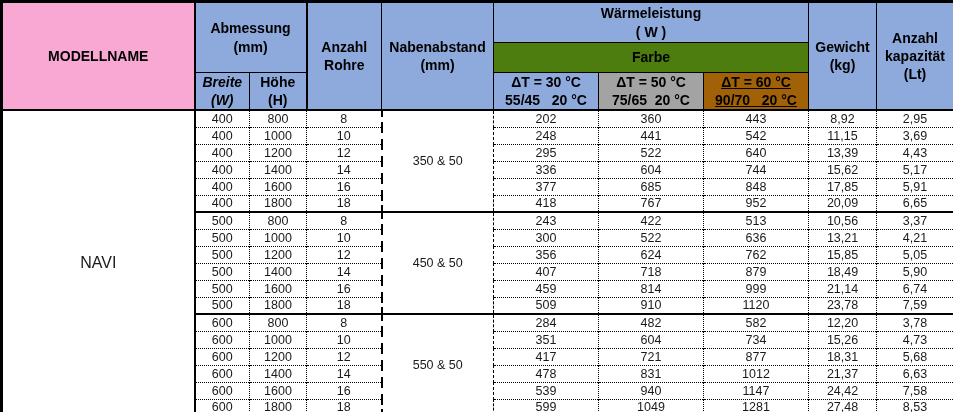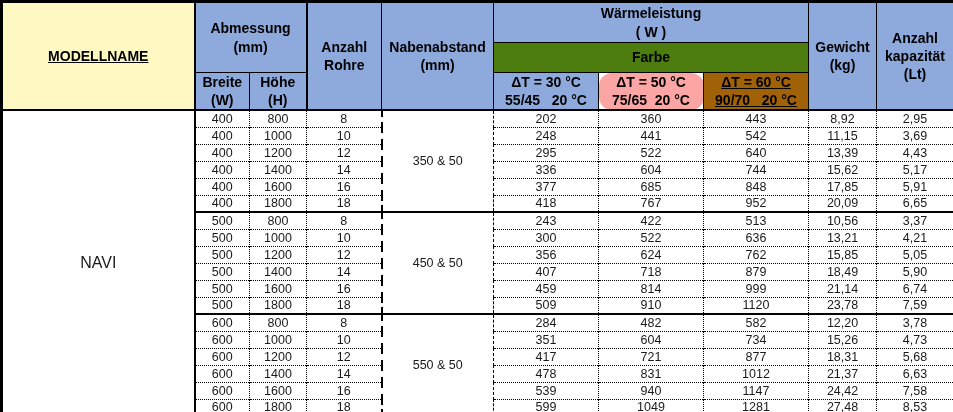--- a/index.html
+++ b/index.html
@@ -69,36 +69,36 @@
       <col style="width:75px">
       <col style="width:112px">
       <col style="width:105px">
       <col style="width:105px">
       <col style="width:105px">
       <col style="width:68px">
       <col style="width:78px">
     </colgroup>
     <thead>
       <tr class="hr1">
-        <th rowspan="3" style="background: #fef9c3; text-decoration: underline;"><span>MODELLNAME</span></th>
+        <th rowspan="3" style="background: #f9a8d4;"><span>MODELLNAME</span></th>
         <th colspan="2" rowspan="2" class="b-thick-l" style="background: rgb(142, 169, 219);"><span>Abmessung</span><br><span>(mm)</span></th>
         <th rowspan="3" class="b-thick-l" style="background: rgb(142, 169, 219);"><span>Anzahl</span><br><span>Rohre</span></th>
         <th rowspan="3" style="background: rgb(142, 169, 219);"><span>Nabenabstand</span><br><span>(mm)</span></th>
         <th colspan="3" style="background: rgb(142, 169, 219);"><span>Wärmeleistung</span><br><span>( W )</span></th>
         <th rowspan="3" style="background: rgb(142, 169, 219);"><span>Gewicht</span><br><span>(kg)</span></th>
         <th rowspan="3" style="background: rgb(142, 169, 219);"><span>Anzahl</span><br><span>kapazität</span><br><span>(Lt)</span></th>
       </tr>
       <tr class="hr2">
         <th colspan="3" style="background: #4d7c0f;"><span>Farbe</span></th>
       </tr>
       <tr class="hr3">
-        <th class="b-thick-l" style="background: rgb(142, 169, 219);"><span>Breite</span><br><span>(W)</span></th>
+        <th class="b-thick-l" style="background: rgb(142, 169, 219); font-style: italic;"><span>Breite</span><br><span>(W)</span></th>
         <th style="background: rgb(142, 169, 219); margin-top: 12px;"><span>Höhe</span><br><span>(H)</span></th>
         <th style="background: rgb(142, 169, 219); margin-top: 48px;"><span>ΔT = 30 °C</span><br><span>55/45   20 °C</span></th>
-        <th style="background: #fca5a5; border-radius: 13px;"><span>ΔT = 50 °C</span><br><span>75/65  20 °C</span></th>
+        <th style="background: #a3a3a3;"><span>ΔT = 50 °C</span><br><span>75/65  20 °C</span></th>
         <th style="background: #a16207; text-decoration: underline;"><span>ΔT = 60 °C</span><br><span>90/70   20 °C</span></th>
       </tr>
     </thead>
     <tbody>
         <tr class="grp">
           <td class="c-model" rowspan="18">NAVI</td>
           <td class="c-breite">400</td>
           <td class="c-hoehe">800</td>
           <td class="c-rohre">8</td>
           <td class="c-naben" rowspan="6">350 &amp; 50</td>

